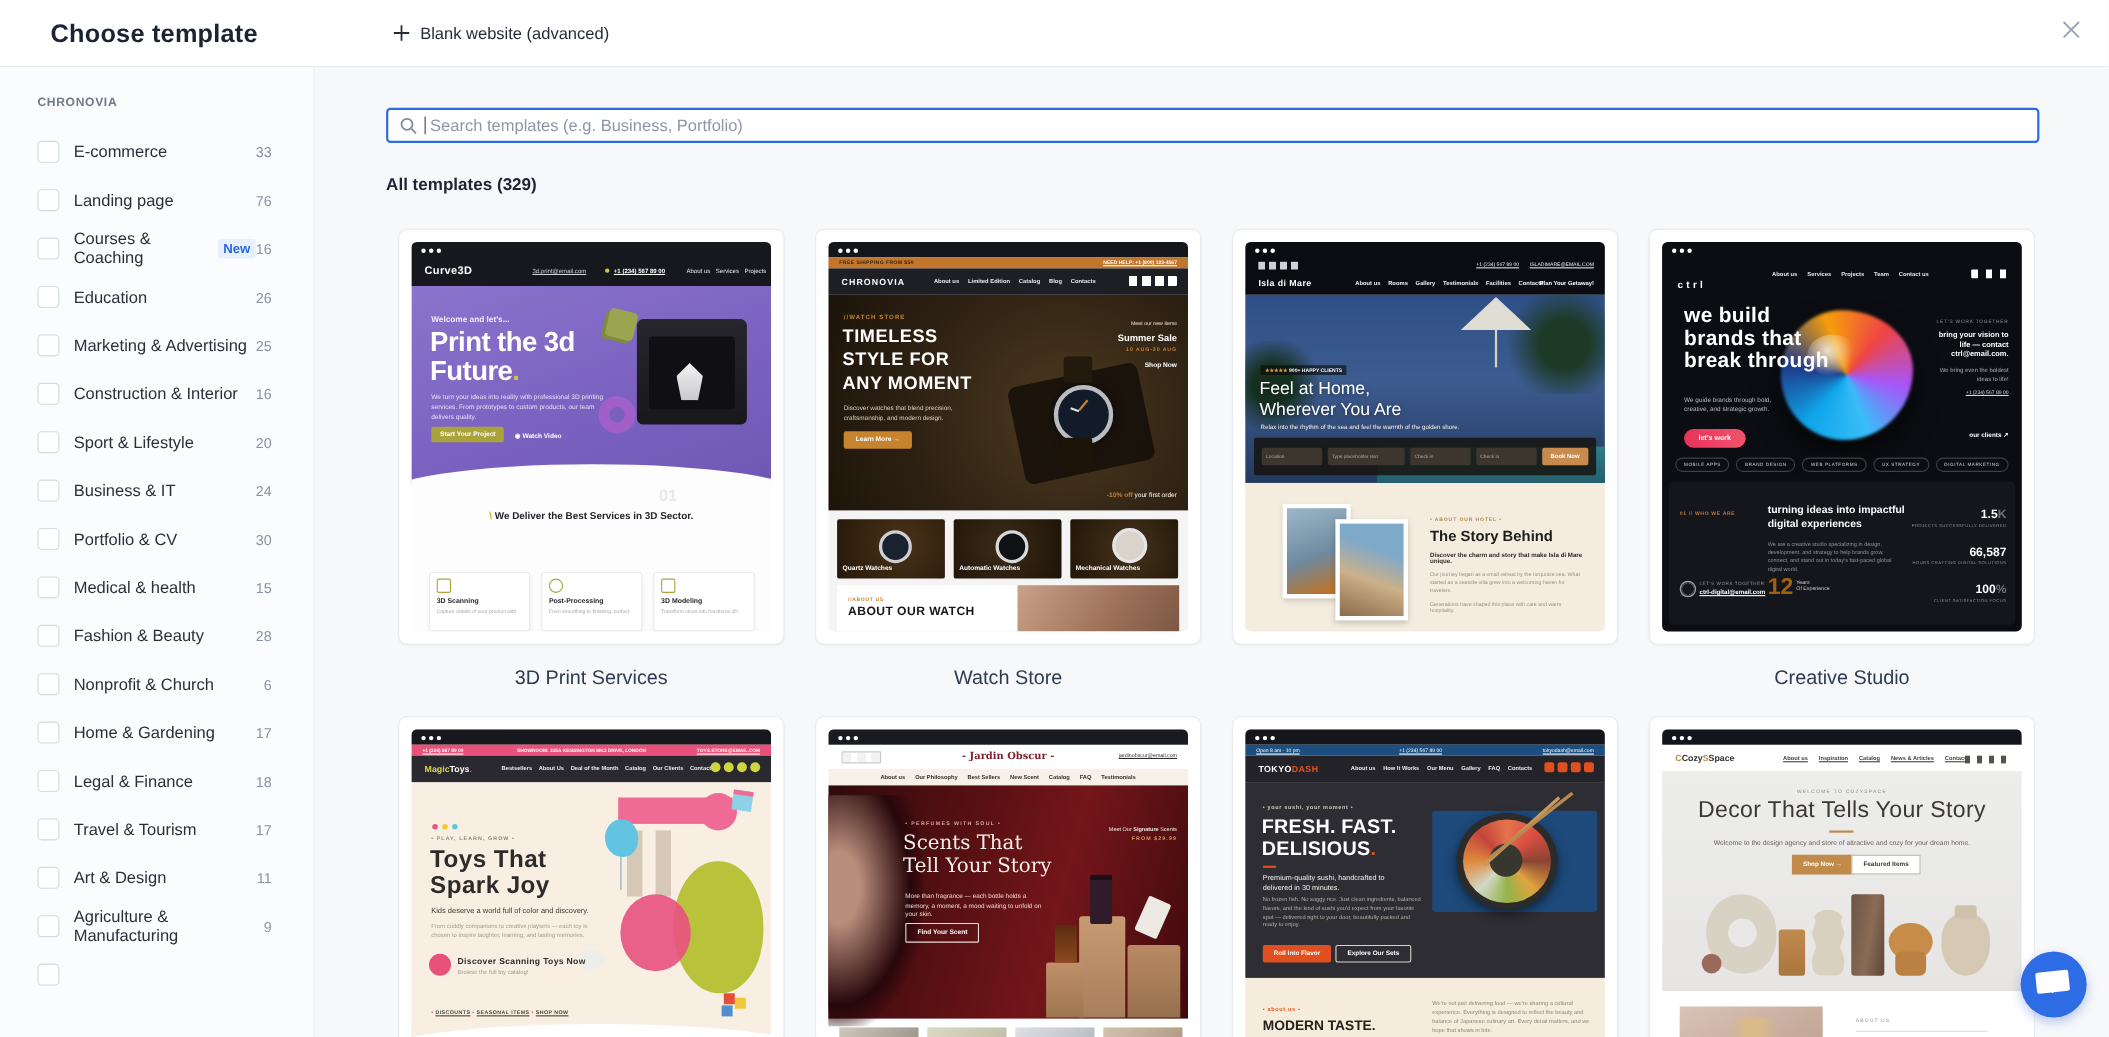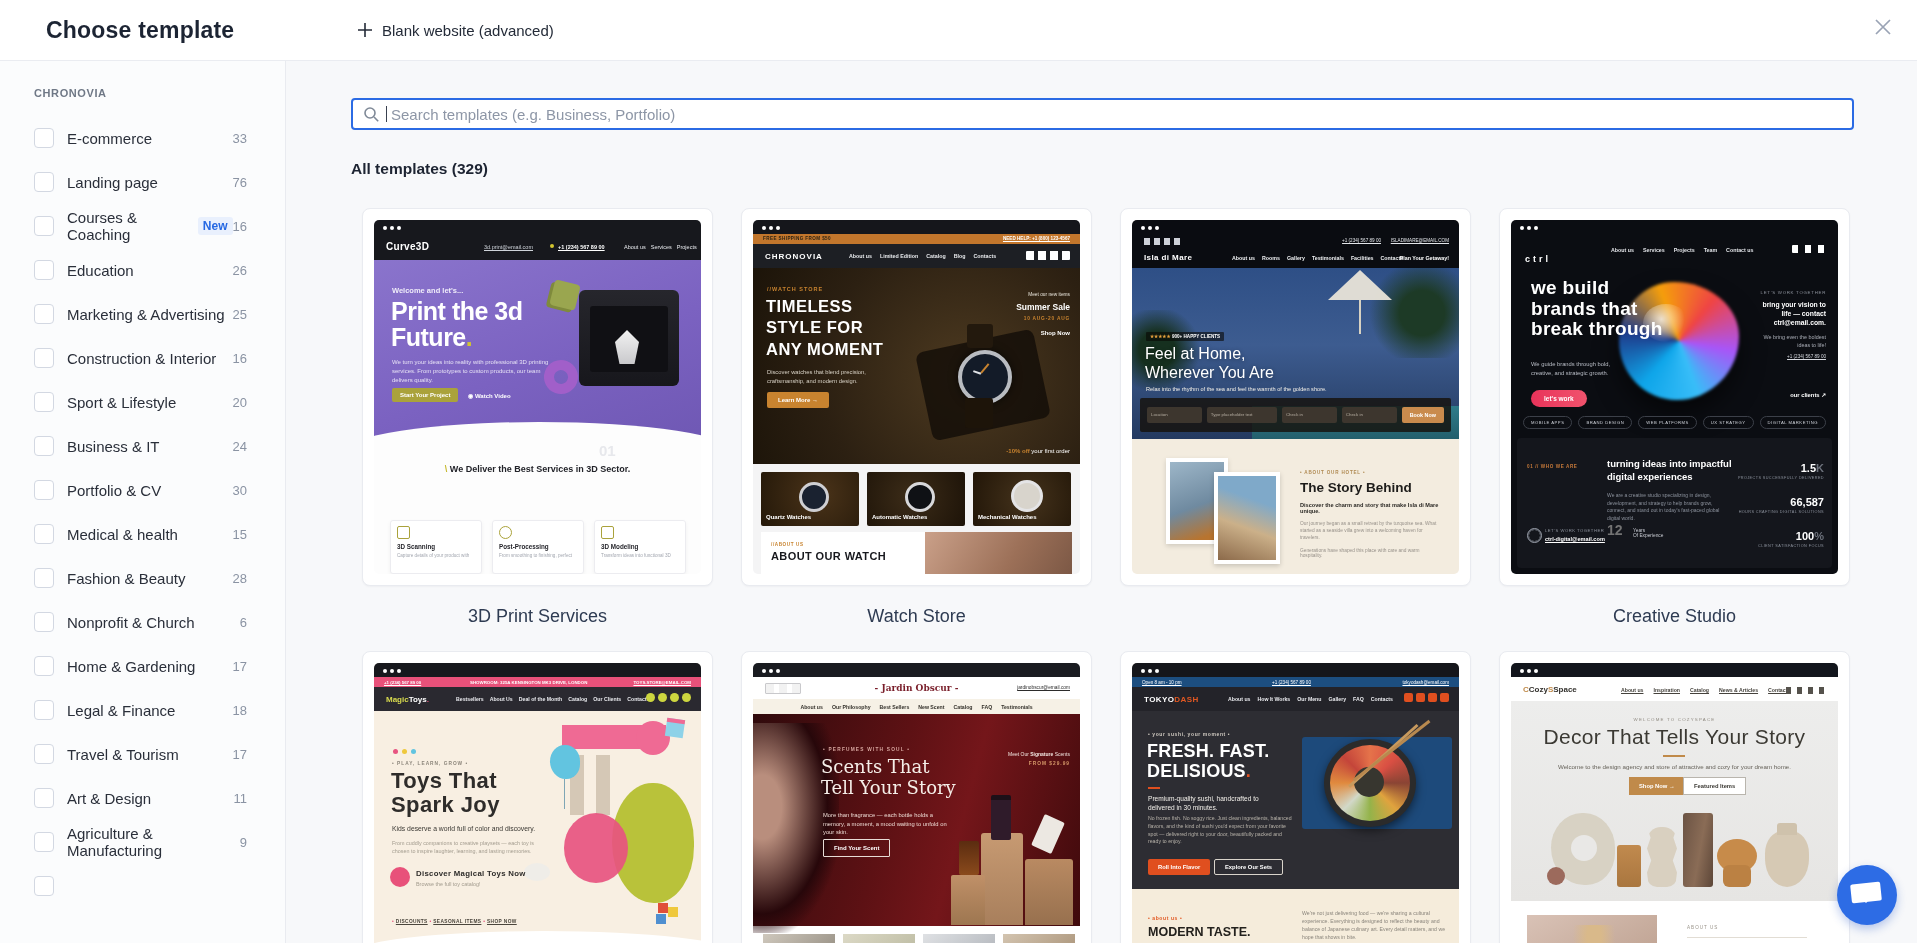--- a/index.html
+++ b/index.html
@@ -386,21 +386,21 @@
             <div>turning ideas into impactful</div>
               <div>digital experiences</div>
           </div>
           <div class="ab" style="left:96px;top:272px;width:120px;font-size:5px;line-height:1.5;color:#8b919c">We are a creative studio specializing in design, development, and strategy to help brands grow, connect, and stand out in today's fast-paced global digital world.</div>
           <div class="ab nw" style="right:14px;top:238px;text-align:right"><b style="font-size:11px;color:#fff"><span>1.5</span><span style="color:#6d727c">K</span></b><div style="font-size:3.8px;color:#8b919c;letter-spacing:.4px">PROJECTS SUCCESSFULLY DELIVERED</div></div>
           <div class="ab nw" style="right:14px;top:272px;text-align:right"><b style="font-size:11px;color:#fff">66,587</b><div style="font-size:3.8px;color:#8b919c;letter-spacing:.4px">HOURS CRAFTING DIGITAL SOLUTIONS</div></div>
           <div class="ab nw" style="right:14px;top:306px;text-align:right"><b style="font-size:11px;color:#fff"><span>100</span><span style="color:#6d727c">%</span></b><div style="font-size:3.8px;color:#8b919c;letter-spacing:.4px">CLIENT SATISFACTION FOCUS</div></div>
           <span class="ab" style="left:16px;top:308px;width:13px;height:13px;border:1.2px solid #9aa0ab;border-radius:50%;background:radial-gradient(circle,transparent 55%,rgba(154,160,171,.35) 56%)"></span>
           <span class="ab nw" style="left:34px;top:308px;font-size:4.2px;color:#8e939d;letter-spacing:.5px">LET'S WORK TOGETHER</span>
           <b class="ab nw" style="left:34px;top:316px;font-size:5.6px;color:#fff;text-decoration:underline">ctrl-digital@email.com</b>
-          <b class="ab nw" style="left:96px;top:302px;font-size:14px;color:#737373">12</b>
+          <b class="ab nw" style="left:96px;top:302px;font-size:21px;color:#a16207">12</b>
           <div class="ab nw" style="left:122px;top:308px;font-size:4.8px;color:#c9ccd3">
               <div>Years</div>
               <div>Of Experience</div>
             </div>
         </div>
       </div>
       <div class="card-title">Creative Studio</div>
     </div>
 
     <div class="cell">
@@ -438,21 +438,21 @@
 
           <span class="ab" style="left:19px;top:86px;width:5px;height:5px;border-radius:50%;background:#e75480;box-shadow:9px 0 0 #efc83c,18px 0 0 #62c4e0"></span>
           <span class="ab nw" style="left:18px;top:98px;font-size:4.8px;color:#8b857a;letter-spacing:1px;font-weight:700">• PLAY, LEARN, GROW •</span>
           <div class="ab" style="left:17px;top:106px;font-size:22px;line-height:1.08;font-weight:700;color:#2e2c2a;letter-spacing:.4px">
             <div>Toys That</div>
               <div>Spark Joy</div>
           </div>
           <div class="ab nw" style="left:18px;top:162px;font-size:6.8px;color:#3a3833">Kids deserve a world full of color and discovery.</div>
           <div class="ab" style="left:18px;top:176px;width:152px;font-size:5.4px;line-height:1.55;color:#a39c8f">From cuddly companions to creative playsets — each toy is chosen to inspire laughter, learning, and lasting memories.</div>
           <span class="ab" style="left:16px;top:204px;width:20px;height:20px;border-radius:50%;background:#e8517a"></span>
-          <b class="ab nw" style="left:42px;top:206px;font-size:7.8px;color:#2e2c2a;letter-spacing:.3px">Discover Magical Toys Now</b>
+          <b class="ab nw" style="left:42px;top:206px;font-size:7.8px;color:#2e2c2a;letter-spacing:.3px">Discover Scanning Toys Now</b>
           <span class="ab nw" style="left:42px;top:218px;font-size:5.4px;color:#a39c8f">Browse the full toy catalog!</span>
           <div class="ab nw" style="left:18px;top:256px;font-size:4.8px;font-weight:700;color:#4a453c;letter-spacing:.4px">
             <span style="color:#e8517a">•</span> <span style="text-decoration:underline">DISCOUNTS</span>
             <span style="color:#e8517a">•</span> <span style="text-decoration:underline">SEASONAL ITEMS</span>
             <span style="color:#e8517a">•</span> <span style="text-decoration:underline">SHOP NOW</span>
           </div>
           <div class="ab" style="left:-20px;top:268px;width:380px;height:40px;background:#fff;border-radius:50% 50% 0 0/22px 22px 0 0"></div>
         </div>
       </div>
     </div>

